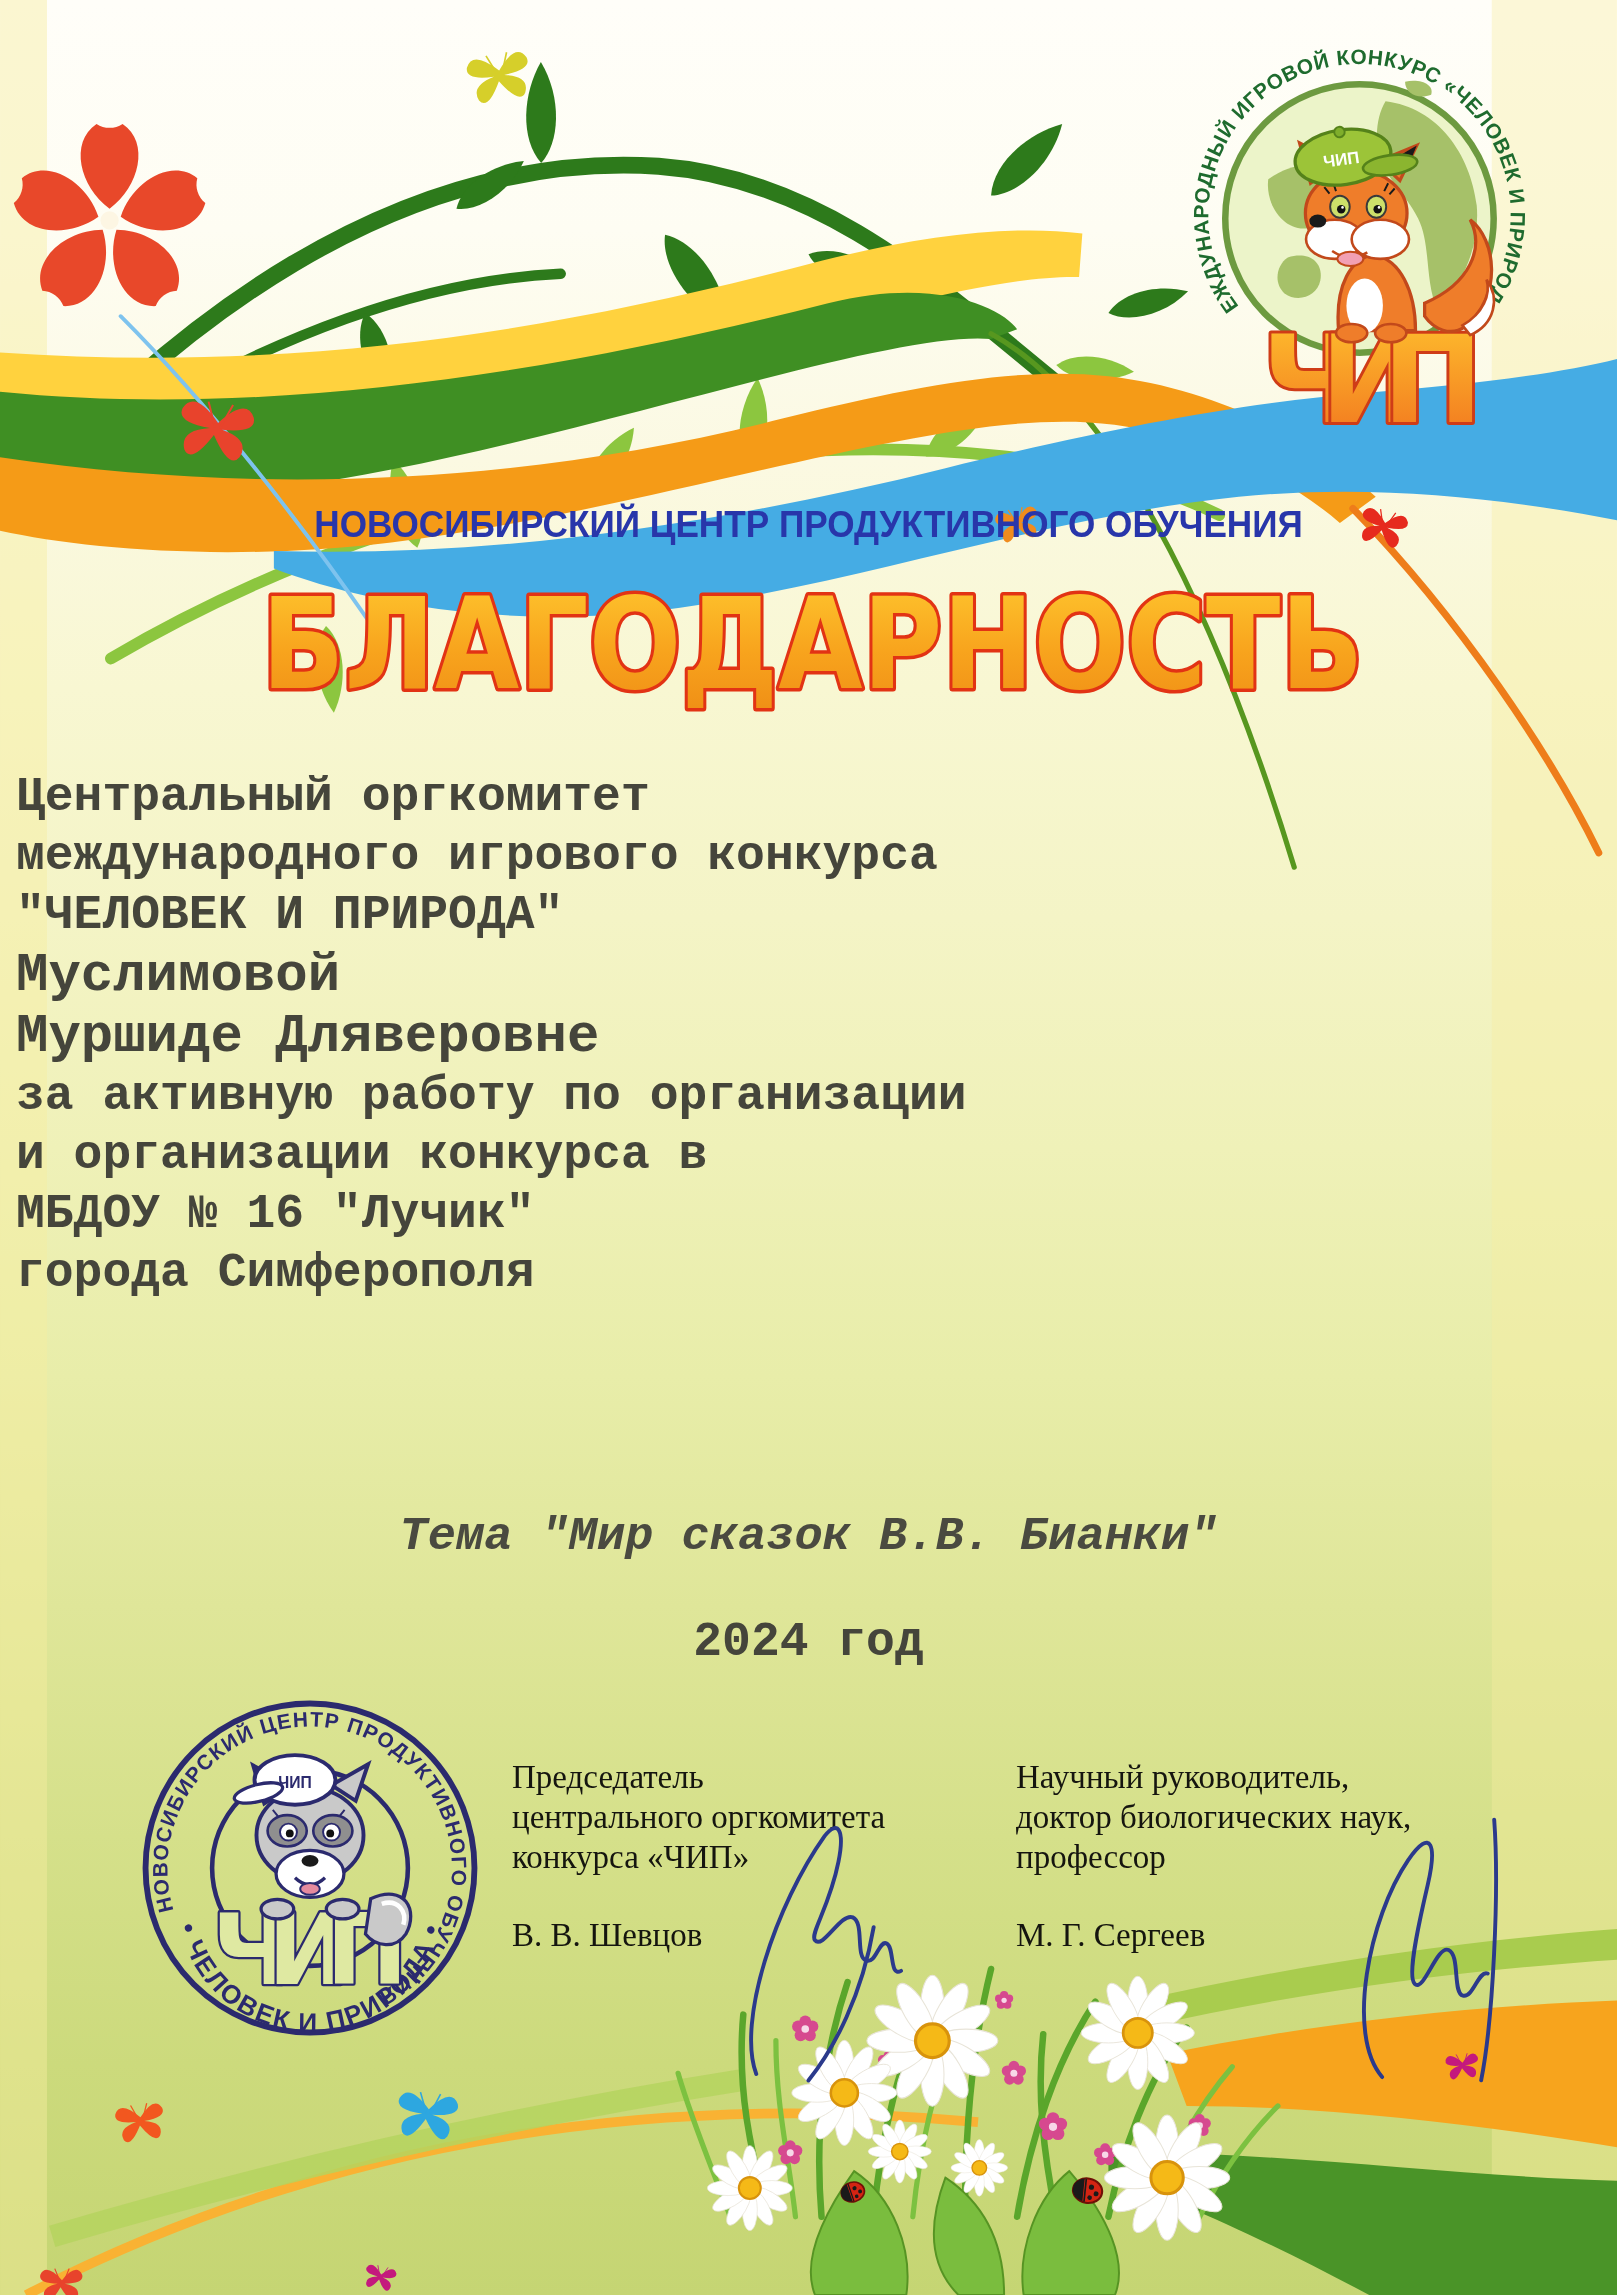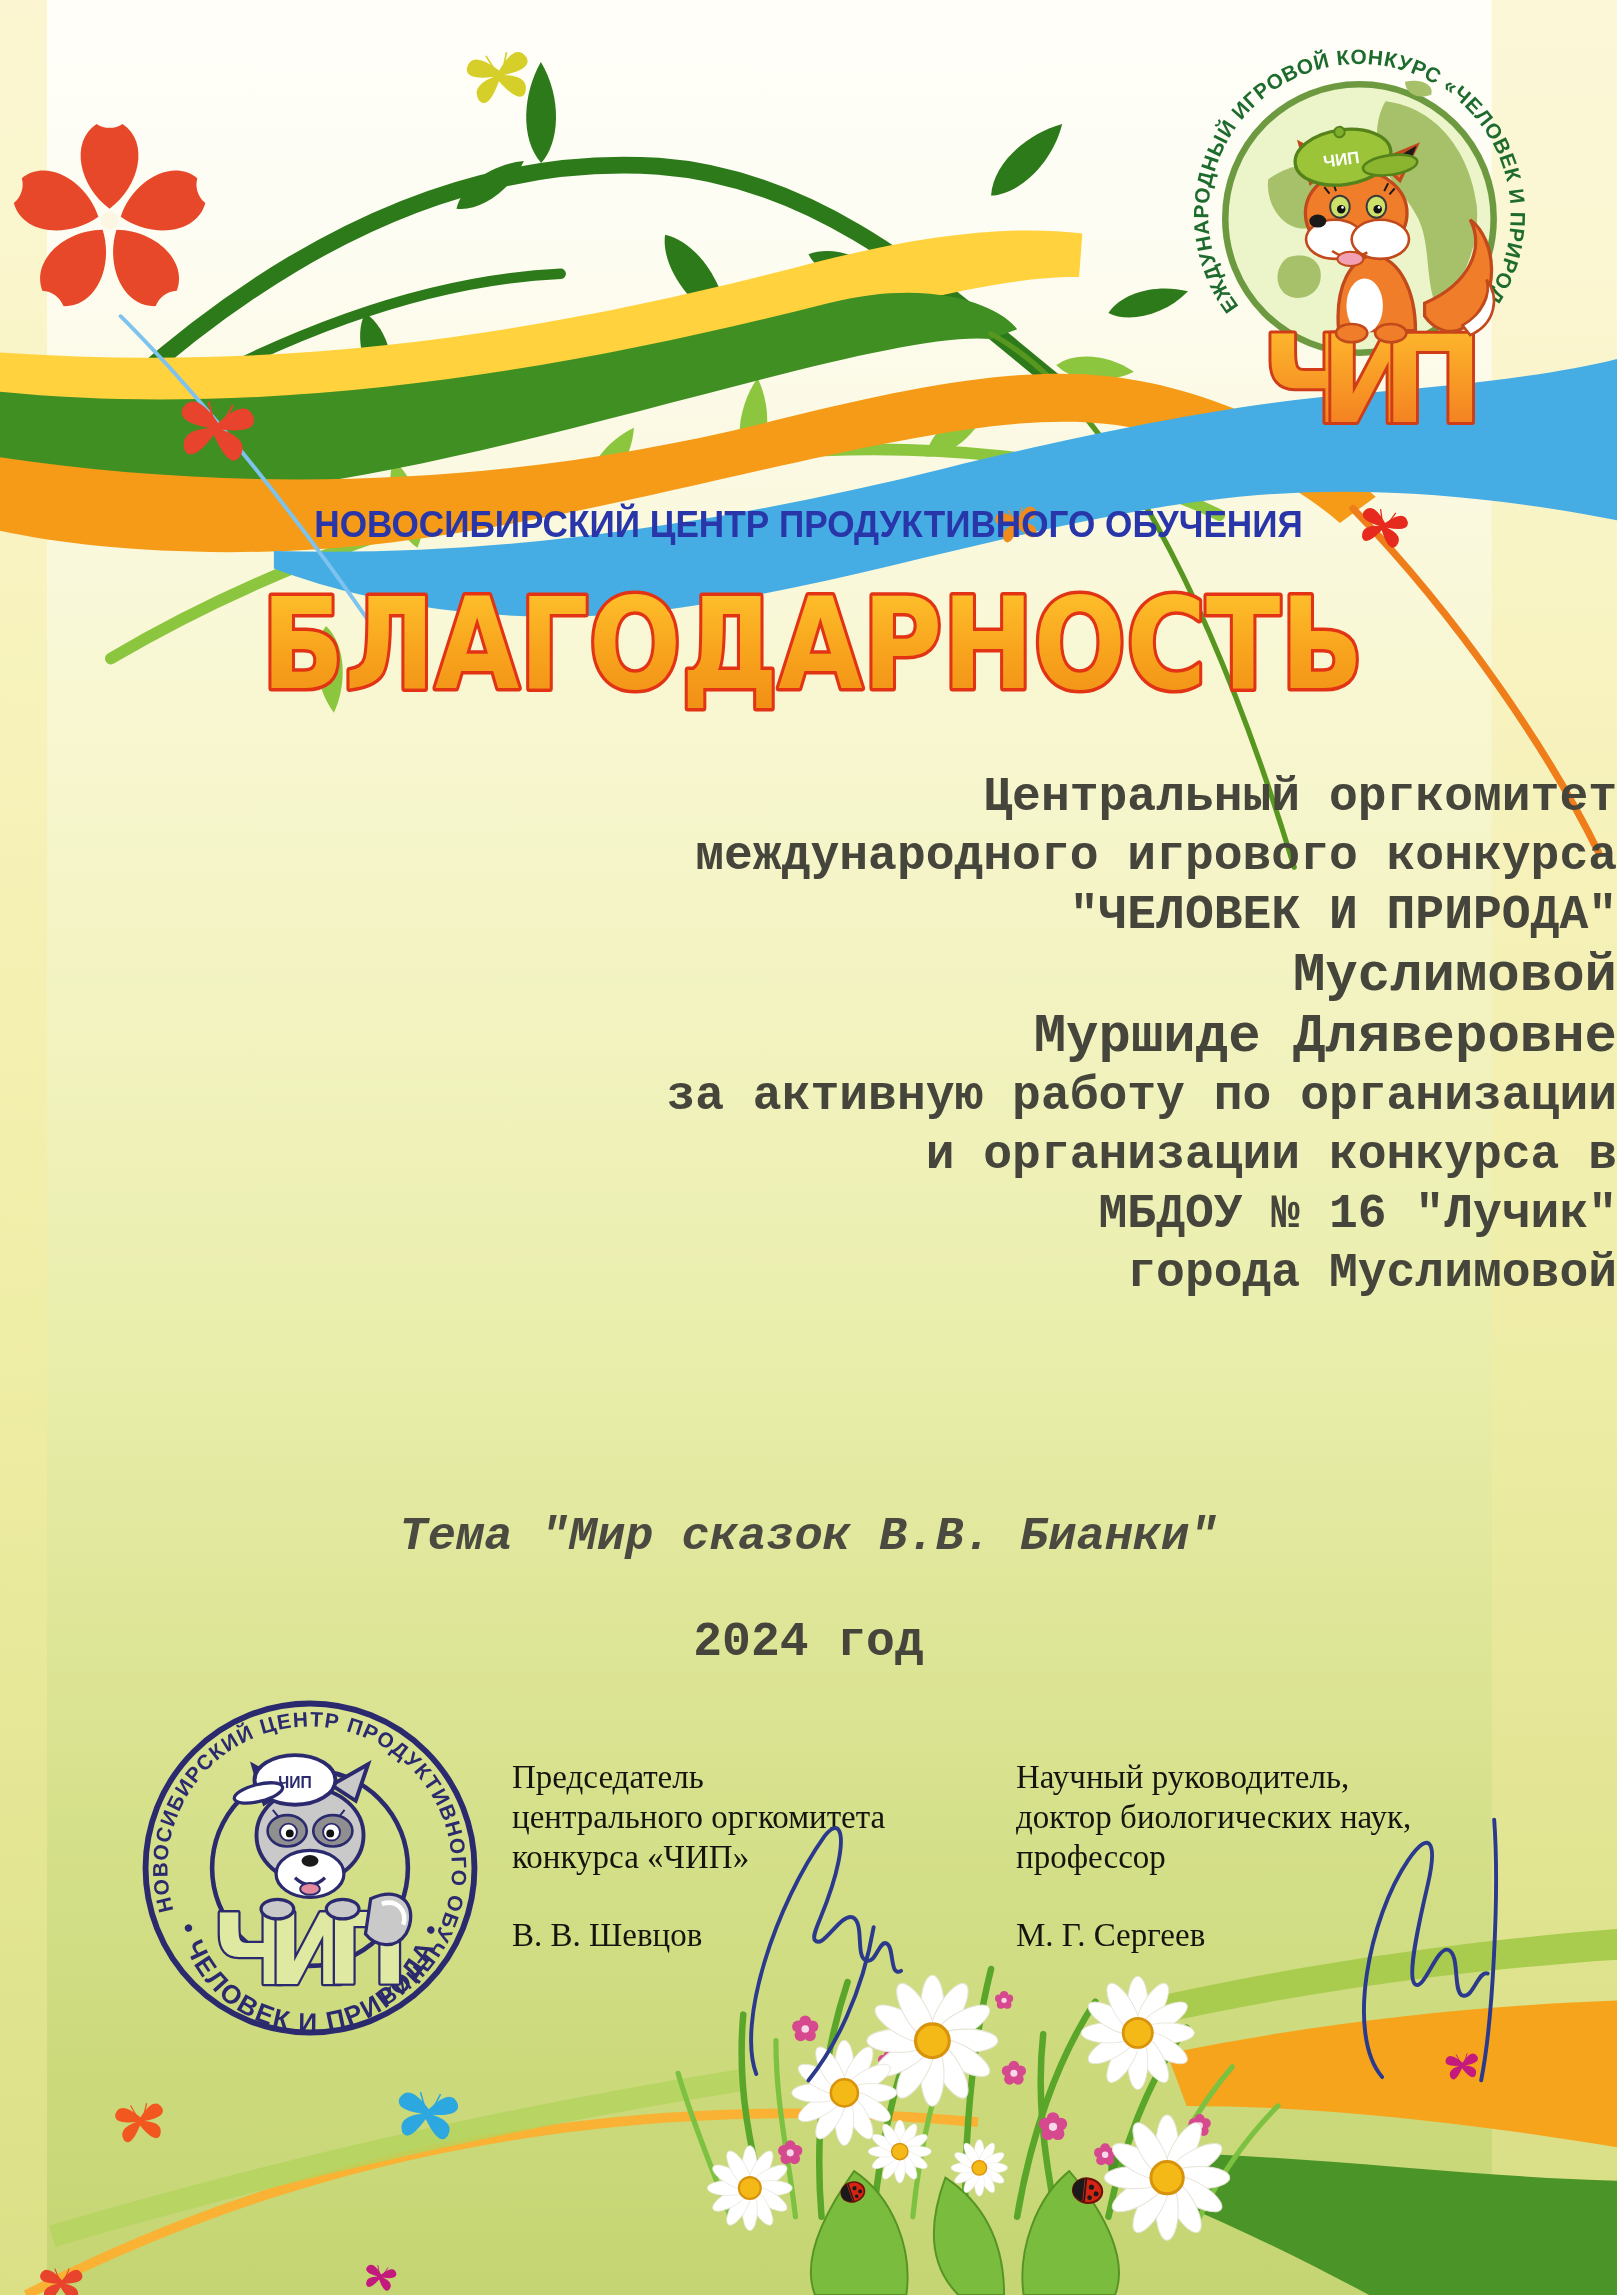--- a/index.html
+++ b/index.html
@@ -5,21 +5,21 @@
   html,body{margin:0;padding:0;background:#888;}
   .page{position:relative;width:1617px;height:2295px;overflow:hidden;
     background:linear-gradient(180deg,#fffef9 0%,#fefdf3 10%,#fbf9e2 20%,#f8f7d2 30%,#f4f4c6 40%,#eff1b8 50%,#e8eda9 60%,#dfe699 70%,#d5e08a 80%,#ccda7c 90%,#c5d573 100%);
     font-family:"Liberation Sans",sans-serif;}
   .decor{position:absolute;left:0;top:0;z-index:1;}
   .badge{position:absolute;z-index:2;}
   .org-header{position:absolute;left:0;right:0;top:503px;z-index:3;text-align:center;
     font-family:"Liberation Sans",sans-serif;font-weight:bold;font-size:37px;line-height:43px;
     color:#2836aa;transform:scaleX(.95);letter-spacing:0px;}
   .title-wrap{position:absolute;left:4px;top:566px;width:1617px;height:157px;z-index:3;}
-  .body-text{position:absolute;left:0;right:0;top:768px;z-index:3;text-align:right;
+  .body-text{position:absolute;left:16px;right:0;top:768px;z-index:3;text-align:left;
     font-family:"Liberation Mono","DejaVu Sans Mono",monospace;font-weight:bold;color:#45453b;}
   .bline{height:59px;line-height:59px;font-size:48px;white-space:nowrap;}
   .bline.emph{height:61px;line-height:61px;font-size:54px;}
   .theme-line{position:absolute;left:0;right:0;top:1510px;z-index:3;text-align:center;
     font-family:"Liberation Mono","DejaVu Sans Mono",monospace;font-weight:bold;font-style:italic;
     font-size:47px;color:#4a4a40;}
   .year-line{position:absolute;left:0;right:0;top:1615px;z-index:3;text-align:center;
     font-family:"Liberation Mono","DejaVu Sans Mono",monospace;font-weight:bold;font-size:48px;color:#45453b;}
   .sig-block{position:absolute;top:1757px;z-index:3;font-family:"Liberation Serif",serif;
     color:#15150f;font-size:33px;line-height:40px;}
@@ -308,21 +308,21 @@
 
   <div class="body-text">
     <div class="bline">Центральный оргкомитет</div>
     <div class="bline">международного игрового конкурса</div>
     <div class="bline">"ЧЕЛОВЕК И ПРИРОДА"</div>
     <div class="bline emph">Муслимовой</div>
     <div class="bline emph">Муршиде Дляверовне</div>
     <div class="bline">за активную работу по организации</div>
     <div class="bline">и организации конкурса в</div>
     <div class="bline">МБДОУ № 16 "Лучик"</div>
-    <div class="bline">города Муслимовой</div>
+    <div class="bline">города Симферополя</div>
   </div>
 
   <div class="theme-line">Тема "Мир сказок В.В. Бианки"</div>
   <div class="year-line">2024 год</div>
 
   <div class="sig-block sig-left">
     <div>Председатель</div>
     <div>центрального оргкомитета</div>
     <div>конкурса «ЧИП»</div>
     <div class="sig-name">В. В. Шевцов</div>

